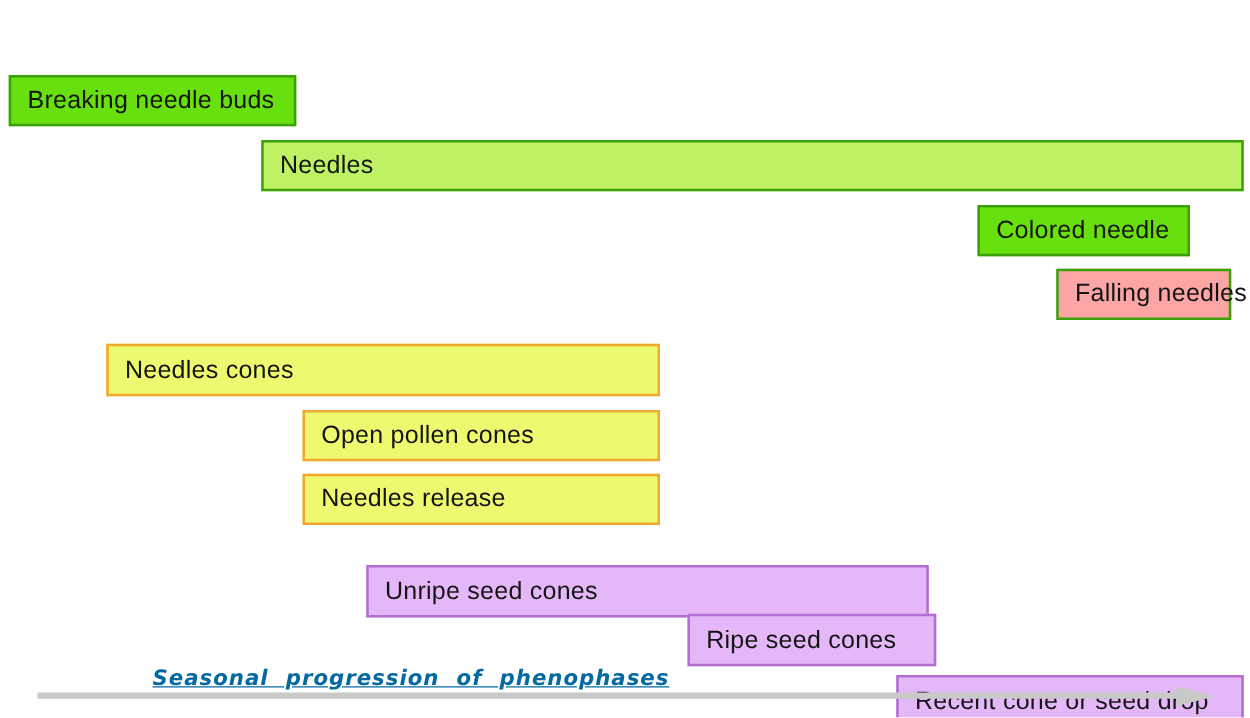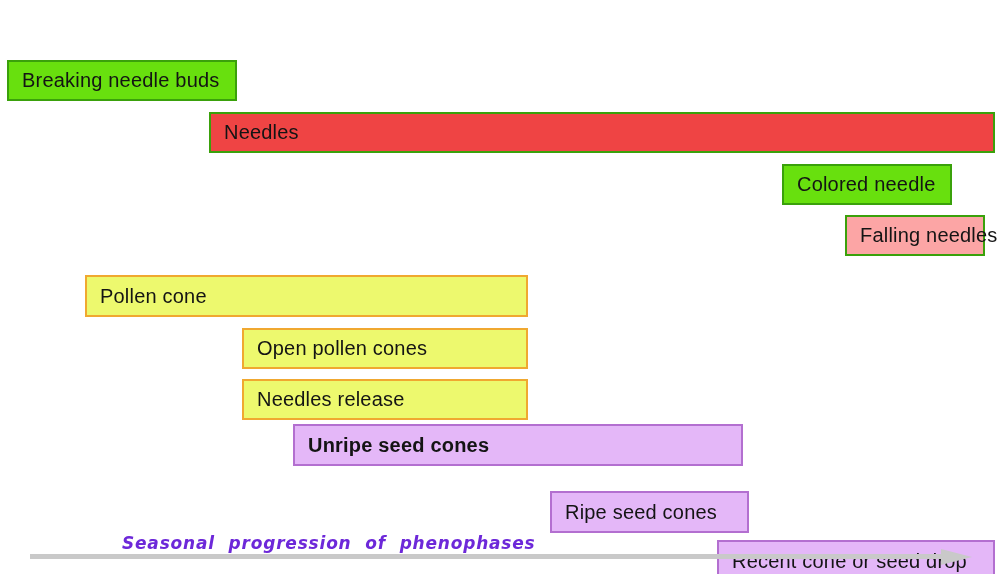--- a/index.html
+++ b/index.html
@@ -62,46 +62,46 @@
   }
 </style>
 </head>
 <body>
 
 <div class="stage">
   <div id="bars-layer">
       <div class="bar" style="left: 7px; top: 16px; width: 230px; height: 41px; background: rgb(104, 224, 14); border-color: rgb(58, 161, 11);">
         <span class="bar-label">Breaking needle buds</span>
       </div>
-      <div class="bar" style="left: 209px; top: 68px; width: 786px; height: 41px; background: #ef4444; border-color: rgb(58, 161, 11);">
+      <div class="bar" style="left: 209px; top: 68px; width: 786px; height: 41px; background: #bef264; border-color: rgb(58, 161, 11);">
         <span class="bar-label">Needles</span>
       </div>
       <div class="bar" style="left: 782px; top: 120px; width: 170px; height: 41px; background: rgb(104, 224, 14); border-color: rgb(58, 161, 11);">
         <span class="bar-label">Colored needle</span>
       </div>
       <div class="bar" style="left: 845px; top: 171px; width: 140px; height: 41px; background: #fca5a5; border-color: rgb(58, 161, 11);">
         <span class="bar-label">Falling needles</span>
       </div>
       <div class="bar" style="left: 85px; top: 231px; width: 443px; height: 42px; background: rgb(237, 249, 110); border-color: rgb(240, 168, 48);">
-        <span class="bar-label">Pollen cone</span>
+        <span class="bar-label">Needles cones</span>
       </div>
       <div class="bar" style="left: 242px; top: 284px; width: 286px; height: 41px; background: rgb(237, 249, 110); border-color: rgb(240, 168, 48); text-align: center;">
         <span class="bar-label">Open pollen cones</span>
       </div>
       <div class="bar" style="left: 242px; top: 335px; width: 286px; height: 41px; background: rgb(237, 249, 110); border-color: rgb(240, 168, 48);">
         <span class="bar-label">Needles release</span>
       </div>
-      <div class="bar" style="left: 293px; top: 380px; width: 450px; height: 42px; background: rgb(228, 183, 248); border-color: rgb(179, 111, 208); font-weight: bold;">
+      <div class="bar" style="left: 293px; top: 408px; width: 450px; height: 42px; background: rgb(228, 183, 248); border-color: rgb(179, 111, 208);">
         <span class="bar-label">Unripe seed cones</span>
       </div>
       <div class="bar" style="left: 550px; top: 447px; width: 199px; height: 42px; background: rgb(228, 183, 248); border-color: rgb(179, 111, 208);">
         <span class="bar-label">Ripe seed cones</span>
       </div>
       <div class="bar" style="left: 717px; top: 496px; width: 278px; height: 43px; background: rgb(228, 183, 248); border-color: rgb(179, 111, 208);">
         <span class="bar-label">Recent cone or seed drop</span>
       </div>
     </div>
 
-  <div class="axis-label" style="color: #6d28d9;">Seasonal progression of phenophases</div>
+  <div class="axis-label" style="color: #0369a1; text-decoration: underline;">Seasonal progression of phenophases</div>
 
   <div class="axis-line" style="background: rgb(201, 201, 201);"></div>
   <div class="axis-head" style="border-left-color: rgb(201, 201, 201);"></div>
 </div>
 
 </body></html>

